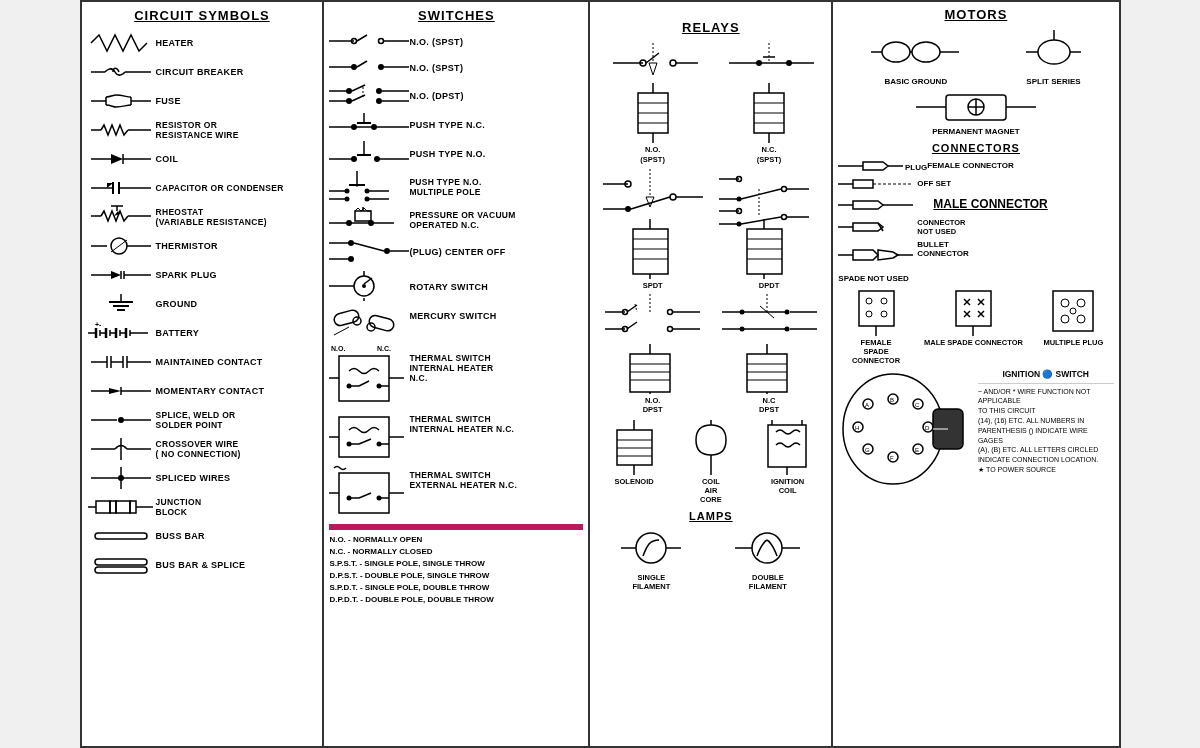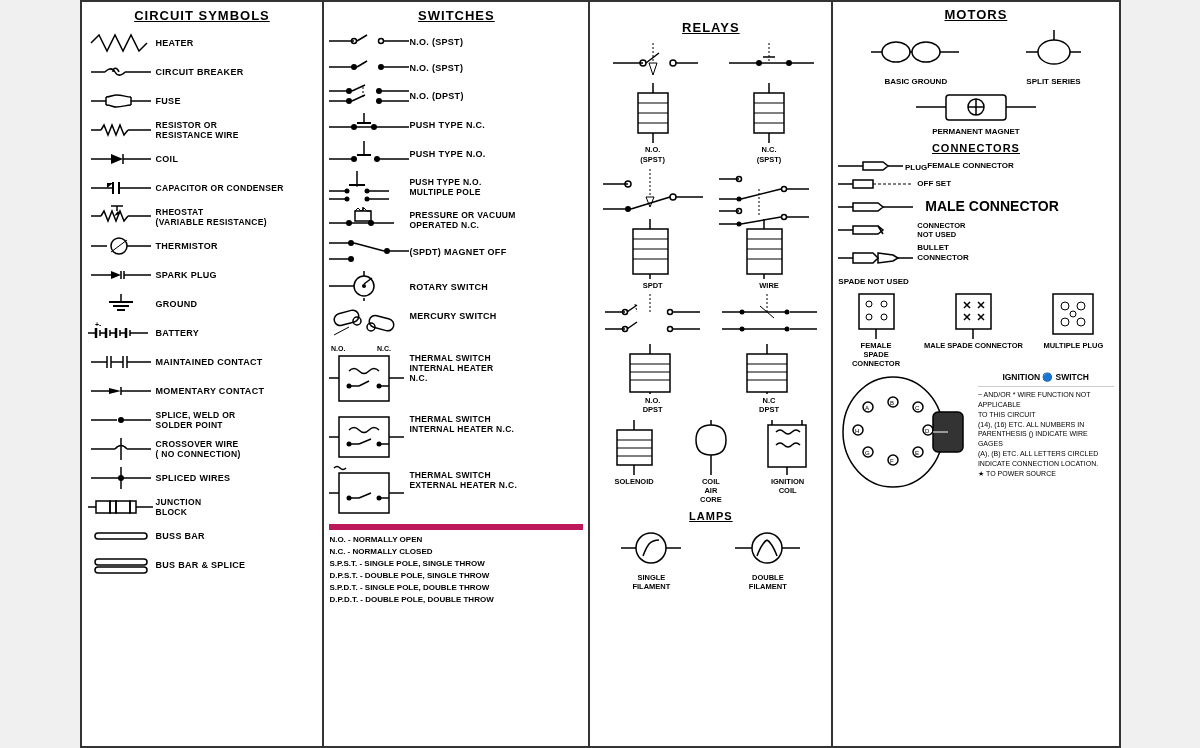--- a/index.html
+++ b/index.html
@@ -468,21 +468,21 @@
           <svg width="80" height="28" viewBox="0 0 80 28">
             <line x1="0" y1="6" x2="22" y2="6" stroke="#000" stroke-width="1.5"></line>
             <circle cx="22" cy="6" r="3" fill="#000"></circle>
             <line x1="0" y1="22" x2="22" y2="22" stroke="#000" stroke-width="1.5"></line>
             <circle cx="22" cy="22" r="3" fill="#000"></circle>
             <circle cx="58" cy="14" r="3" fill="#000"></circle>
             <line x1="25" y1="6" x2="55" y2="14" stroke="#000" stroke-width="1.5"></line>
             <line x1="61" y1="14" x2="80" y2="14" stroke="#000" stroke-width="1.5"></line>
           </svg>
         </div>
-        <div class="switch-label">(SPDT) MAGNET OFF</div>
+        <div class="switch-label">(PLUG) CENTER OFF</div>
       </div>
 
       <div class="switch-row">
         <div class="switch-symbol">
           <svg width="80" height="30" viewBox="0 0 80 30">
             <circle cx="35" cy="15" r="10" fill="none" stroke="#000" stroke-width="1.5"></circle>
             <line x1="0" y1="15" x2="25" y2="15" stroke="#000" stroke-width="1.5"></line>
             <circle cx="35" cy="15" r="2" fill="#000"></circle>
             <line x1="35" y1="13" x2="43" y2="7" stroke="#000" stroke-width="1.5"></line>
             <line x1="35" y1="5" x2="35" y2="0" stroke="#000" stroke-width="1.5"></line>
@@ -664,21 +664,21 @@
             <line x1="0" y1="42" x2="20" y2="42" stroke="#000" stroke-width="1.5"></line>
             <circle cx="20" cy="42" r="2.5" fill="none" stroke="#000" stroke-width="1.5"></circle>
             <line x1="0" y1="55" x2="20" y2="55" stroke="#000" stroke-width="1.5"></line>
             <circle cx="20" cy="55" r="2.5" fill="#000"></circle>
             <circle cx="65" cy="48" r="2.5" fill="none" stroke="#000" stroke-width="1.5"></circle>
             <line x1="67" y1="48" x2="90" y2="48" stroke="#000" stroke-width="1.5"></line>
             <line x1="22" y1="55" x2="62" y2="48" stroke="#000" stroke-width="1.5"></line>
 
             <line x1="40" y1="20" x2="40" y2="48" stroke="#000" stroke-width="1" stroke-dasharray="2,2"></line>
           </svg>
-          <div style="font-size:7.5px; font-weight:bold;">WIRE</div>
+          <div style="font-size:7.5px; font-weight:bold;">DPDT</div>
         </div>
       </div>
 
       <div style="display:flex; justify-content:space-around; margin-bottom:6px;">
         <div style="text-align:center;">
           <svg width="95" height="100" viewBox="0 0 95 100">
             <rect x="25" y="60" width="40" height="38" fill="none" stroke="#000" stroke-width="1.5"></rect>
             <line x1="25" y1="70" x2="65" y2="70" stroke="#000" stroke-width="1"></line>
             <line x1="25" y1="78" x2="65" y2="78" stroke="#000" stroke-width="1"></line>
             <line x1="25" y1="86" x2="65" y2="86" stroke="#000" stroke-width="1"></line>
@@ -847,21 +847,21 @@
           </svg>
           <span style="font-size:8px; font-weight:bold; margin-left:4px;">OFF SET</span>
         </div>
 
         <div style="display:flex; align-items:center; margin-bottom:2px;">
           <svg width="75" height="16" viewBox="0 0 75 16">
             <line x1="0" y1="8" x2="15" y2="8" stroke="#000" stroke-width="1.5"></line>
             <path d="M15,4 L40,4 L45,8 L40,12 L15,12 Z" fill="none" stroke="#000" stroke-width="1.5"></path>
             <line x1="45" y1="8" x2="75" y2="8" stroke="#000" stroke-width="1.5"></line>
           </svg>
-          <span style="font-size:14px; font-weight:bold; margin-left:12px;">MALE CONNECTOR</span>
+          <span style="font-size:12px; font-weight:bold; margin-left:20px;text-decoration:underline;">MALE CONNECTOR</span>
         </div>
 
         <div style="display:flex; align-items:center; margin-bottom:2px;">
           <svg width="75" height="16" viewBox="0 0 75 16">
             <line x1="0" y1="8" x2="15" y2="8" stroke="#000" stroke-width="1.5"></line>
             <path d="M15,4 L40,4 L45,8 L40,12 L15,12 Z" fill="none" stroke="#000" stroke-width="1.5"></path>
             <line x1="40" y1="4" x2="45" y2="12" stroke="#000" stroke-width="1.5"></line>
           </svg>
           <span style="font-size:7.5px; font-weight:bold; margin-left:4px; line-height:1.2;">CONNECTOR<br>NOT USED</span>
         </div>

